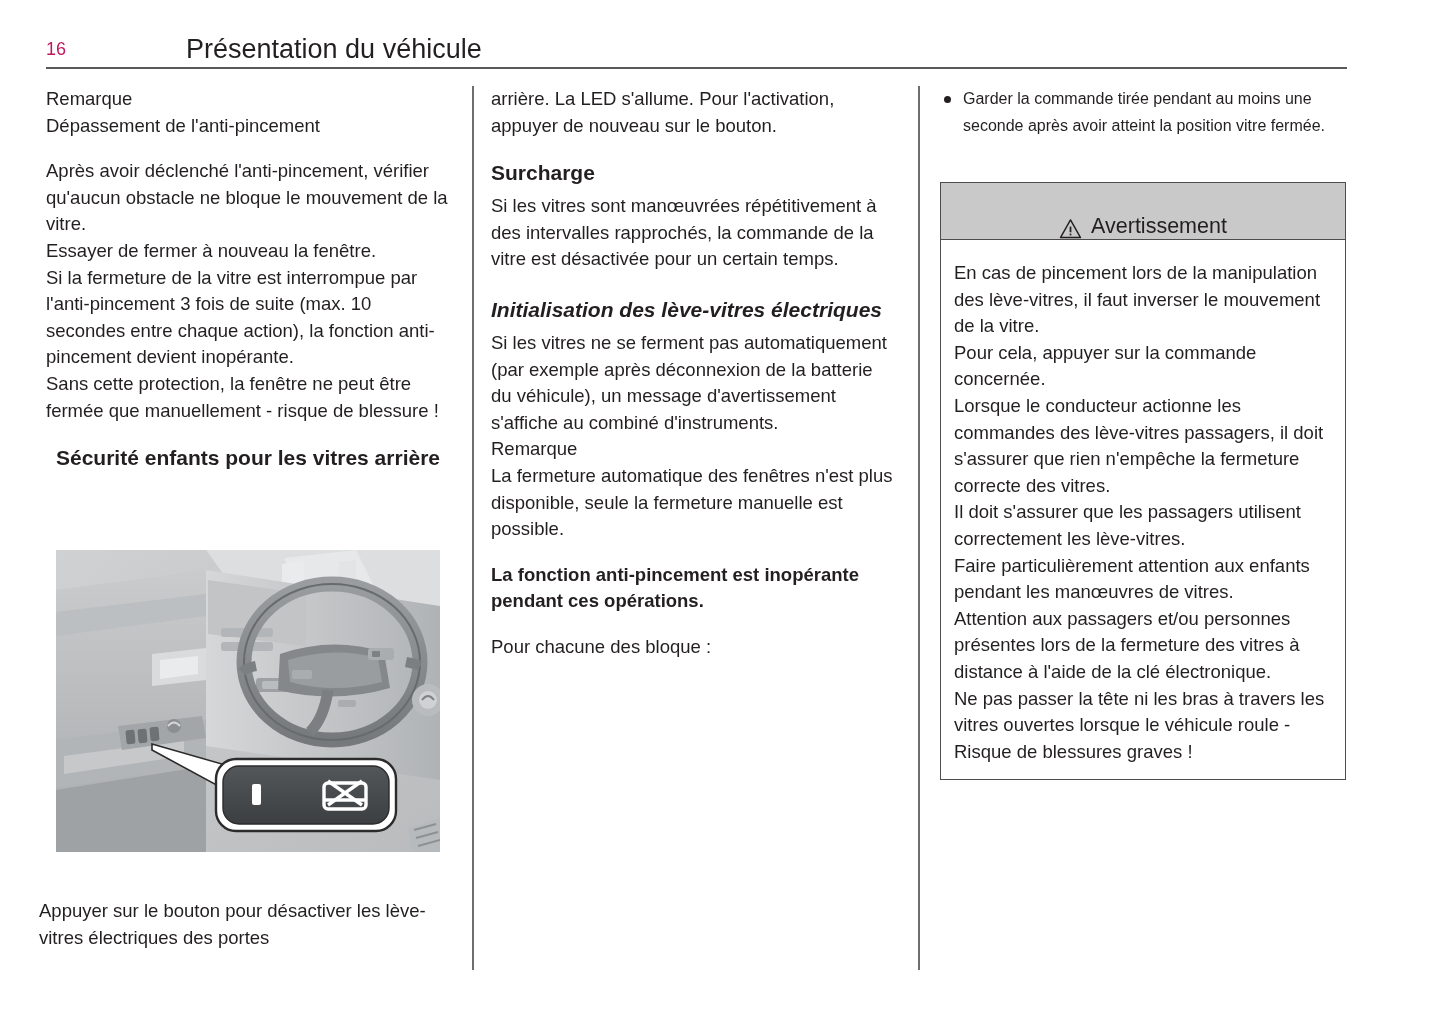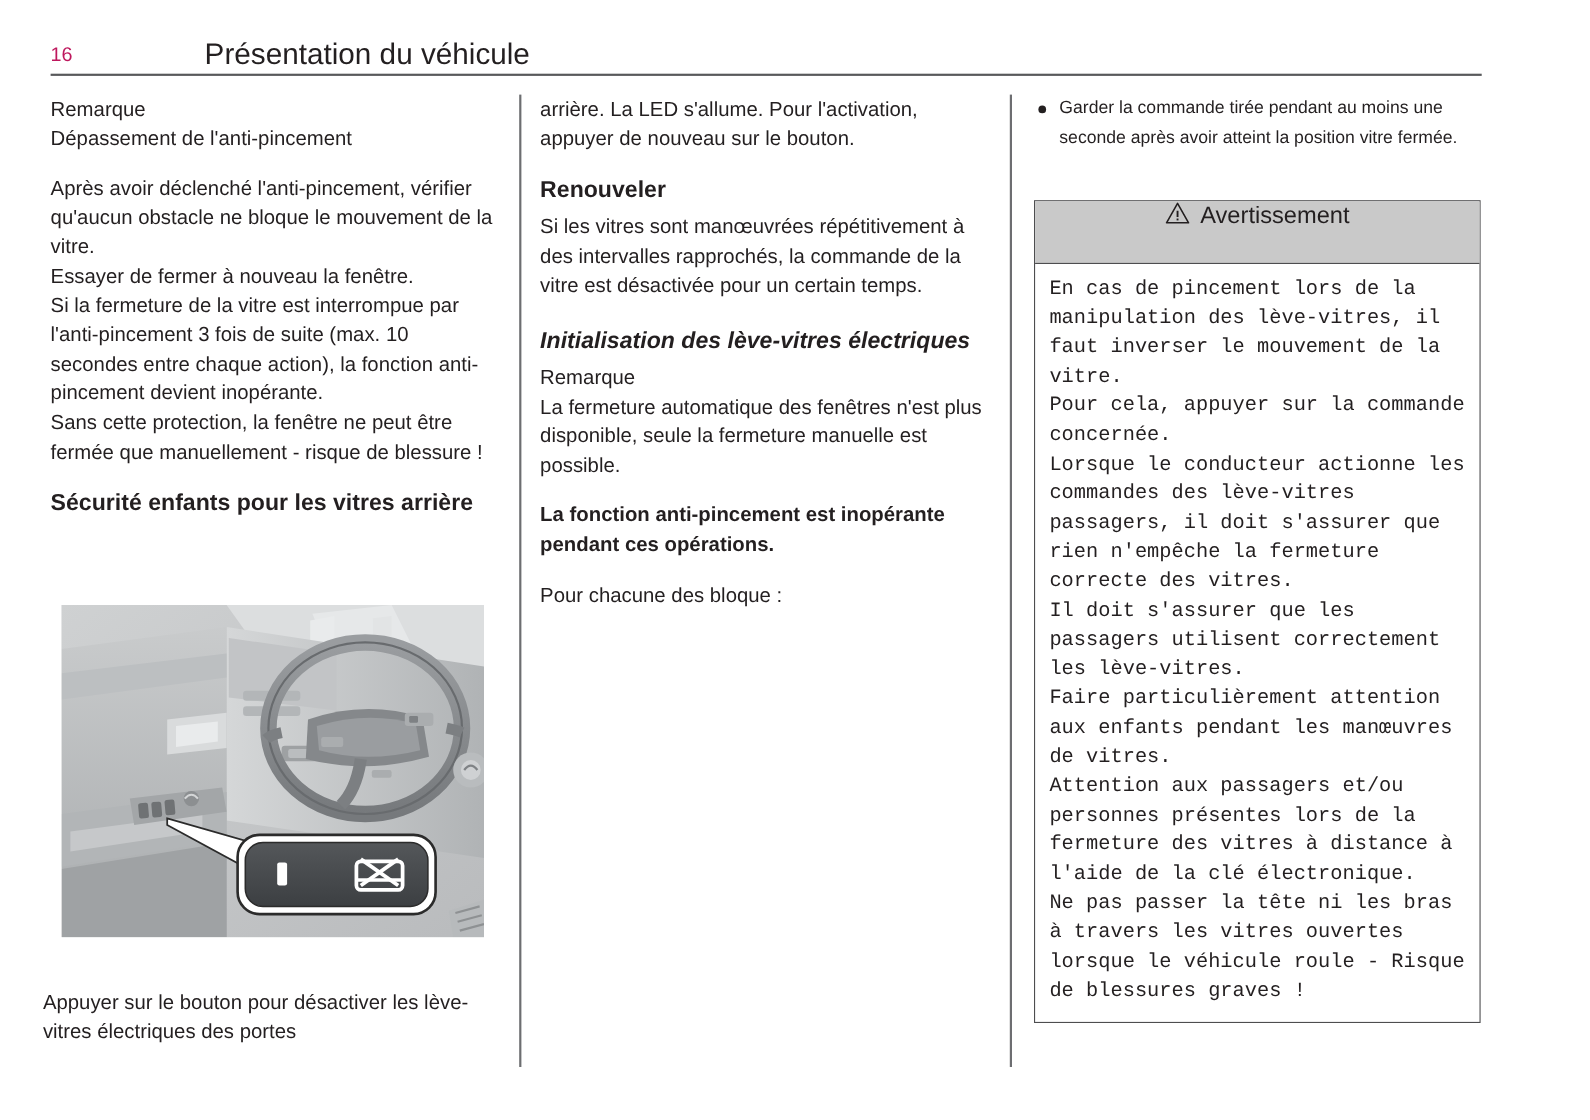--- a/index.html
+++ b/index.html
@@ -84,21 +84,21 @@
   .para { margin-bottom: 19px; }
   .para-tight { margin-bottom: 0; }
 
   h2.section-head {
     margin: 0 0 6px 0;
     font-size: 21px;
     line-height: 29px;
     font-weight: 700;
     color: #231f20;
   }
-  .head-spaced { margin-top: 22px; }
+  .head-spaced { margin-top: 22px; text-align: center; }
 
   .bold-note {
     font-weight: 700;
   }
 
   
   ul.bullets {
     margin: 0;
     padding: 0;
     list-style: none;
@@ -148,37 +148,36 @@
     width: 406px;
     border: 1.5px solid #4d4d4f;
     box-sizing: border-box;
     background: #ffffff;
   }
   .warning-head {
     background: #c9c9c9;
     border-bottom: 1.5px solid #4d4d4f;
     height: 56px;
     display: flex;
-    align-items: flex-start;
+    align-items: flex-end;
     justify-content: center;
     gap: 9px;
   }
   .warning-head-label {
     font-size: 21.5px;
     line-height: 26px;
     color: #231f20;
   }
   .warn-triangle {
     width: 23px;
     height: 21px;
     display: block;
   }
   .warning-body {
-    padding: 10px 13px 14px 13px;
-    font-family: Liberation Mono, monospace;
+    padding: 20px 13px 14px 13px;
   }
   .warning-body p {
     font-size: 18.5px;
     line-height: 26.6px;
   }
 
   .col3-bullets {
     position: absolute;
     left: 940px;
     top: 86px;
@@ -312,23 +311,24 @@
       </g>
     </svg>
   </div>
 
   <div class="figure-caption">
     <p>Appuyer sur le bouton pour désactiver les lève-vitres électriques des portes</p>
   </div>
 
   <div class="column col2">
     <p class="para">arrière. La LED s'allume. Pour l'activation, appuyer de nouveau sur le bouton.</p>
-    <h2 class="section-head" style="margin-top:14px;">Renouveler</h2>
+    <h2 class="section-head" style="margin-top:14px;">Surcharge</h2>
     <p class="para">Si les vitres sont manœuvrées répétitivement à des intervalles rapprochés, la commande de la vitre est désactivée pour un certain temps.</p>
     <h2 class="section-head" style="margin-top:22px;font-style:italic;">Initialisation des lève-vitres électriques</h2>
+    <p class="para-tight">Si les vitres ne se ferment pas automatiquement (par exemple après déconnexion de la batterie du véhicule), un message d'avertissement s'affiche au combiné d'instruments.</p>
     <p class="para-tight" style="margin-top:0;">Remarque</p>
     <p class="para">La fermeture automatique des fenêtres n'est plus disponible, seule la fermeture manuelle est possible.</p>
     <p class="para bold-note">La fonction anti-pincement est inopérante pendant ces opérations.</p>
     <p class="para">Pour chacune des bloque :</p>
   </div>
 
   <div class="col3-bullets">
     <ul class="bullets">
       <li>Garder la commande tirée pendant au moins une seconde après avoir atteint la position vitre fermée.</li>
     </ul>

